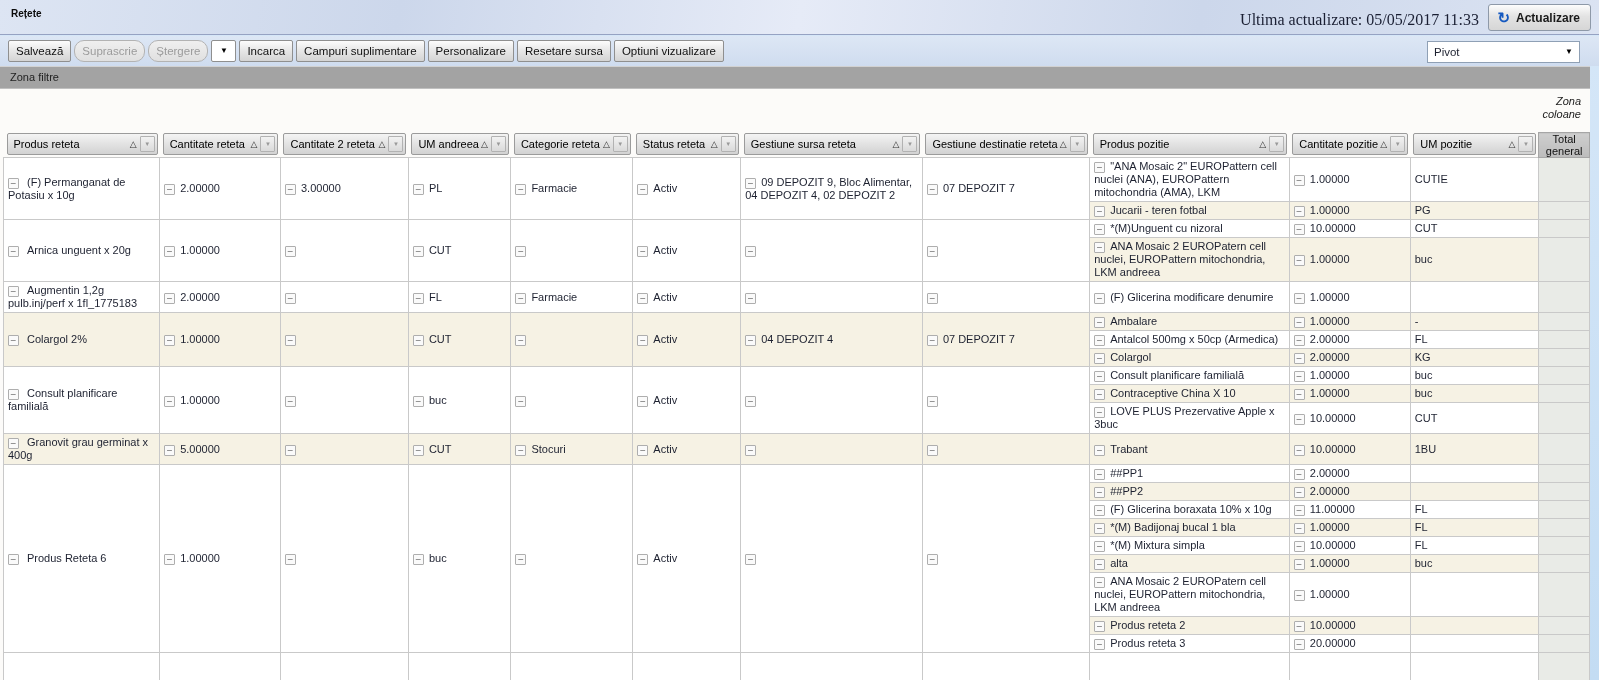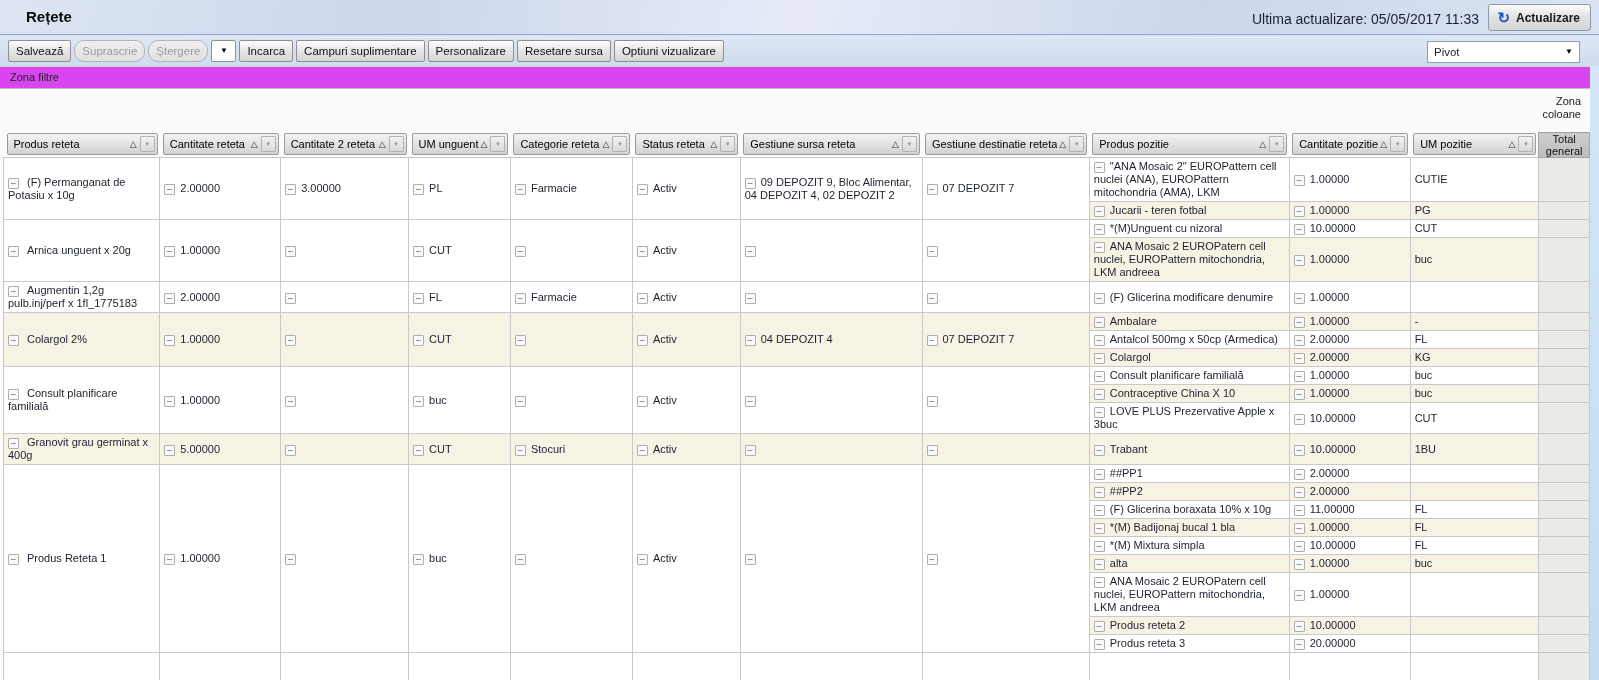--- a/index.html
+++ b/index.html
@@ -4,22 +4,22 @@
 <style>
   * { margin:0; padding:0; box-sizing:border-box; }
   html,body { width:1599px; height:680px; overflow:hidden;
     font-family:"Liberation Sans", sans-serif; font-size:11px; color:#1d2130;
     background:linear-gradient(to bottom,#d6e7f8,#c3dcf3); }
 
   
   .titlebar { position:absolute; left:0; top:0; width:1599px; height:35px;
     background:linear-gradient(100deg,#dde5f3 0%,#ccd7eb 25%,#e6ebf7 50%,#ccd7eb 75%,#dbe3f2 100%);
     border-bottom:1px solid #96a2c2; }
-  .title { position:absolute; left:26px; top:8px; font-size:15px; font-weight:bold; color:#0a0a0a; }
-  .lastupd { position:absolute; right:120px; top:11px; font-size:14px; color:#1a1f33; }
+  .title { position:absolute; left:11px; top:8px; font-size:10px; font-weight:bold; color:#0a0a0a; }
+  .lastupd { position:absolute; right:120px; top:11px; font-size:16px; color:#1a1f33;font-family:Liberation Serif, serif; }
   .btn-refresh { position:absolute; right:8px; top:4px; height:27px; padding:0 10px 0 8px;
     background:linear-gradient(to bottom,#fdfdfd,#e3e3e3 45%,#d6d6d6);
     border:1px solid #8e99a8; border-radius:3px; display:flex; align-items:center; gap:6px;
     font-weight:bold; font-size:12px; color:#1a1a1a; cursor:pointer; }
   .refresh-glyph { color:#1559c0; font-size:15px; font-weight:bold; line-height:14px; }
 
   
   .toolbar { position:absolute; left:0; top:36px; width:1599px; height:30px;
     background:linear-gradient(to bottom,#dde7f5,#cfdcef); padding:4px 0 0 8px; }
   .tbtn { display:inline-block; height:22px; line-height:20px; padding:0 7px; margin-right:3px;
@@ -28,26 +28,26 @@
     vertical-align:top; cursor:pointer;text-align:center; }
   .tbtn.disabled { color:#9b9b9b; background:linear-gradient(to bottom,#efefef,#e0e0e0);
     border-color:#b3b3b3; cursor:default;border-radius:10px; }
   .tbtn.arrow { width:25px; text-align:center; background:#fff; font-size:8px; color:#000; padding:0; }
   .select { position:absolute; right:19px; top:5px; width:153px; height:22px; background:#fff;
     border:1px solid #8fa0b5; font-size:11.5px; line-height:20px; padding-left:6px; cursor:pointer; }
   .select .sel-arrow { position:absolute; right:6px; top:0; font-size:8px; color:#000; }
 
   
   .zona-filtre { position:absolute; left:0; top:66px; width:1590px; height:23px;
-    background:#d946ef; border-top:1px solid #d2d2d2; border-bottom:1px solid #c0c0c0;
+    background:#a3a3a3; border-top:1px solid #d2d2d2; border-bottom:1px solid #c0c0c0;
     line-height:21px; padding-left:10px; color:#222; }
   .zona-date { position:absolute; left:0; top:89px; width:1590px; height:591px; background:#fcfbf9; }
   .zona-date-label { position:absolute; left:10px; top:14px; color:#222;margin-top:38px; }
   .zona-coloane-label { position:absolute; right:9px; top:6px; width:50px; text-align:right;
-    color:#222; line-height:13px; }
+    color:#222; line-height:13px;font-style:italic; }
 
   
   table { border-collapse:collapse; table-layout:fixed; position:absolute; left:3px; top:43px; }
   th, td { border:1px solid #c9c9c9; padding:2px 4px; line-height:13px; text-align:left;
     vertical-align:middle; overflow:hidden; font-weight:normal; }
   th { border:none; padding:0; height:23px; background:#fcfbf9;margin-top:20px; }
   .fieldbtn { height:22px; margin:0 2px 1px 3px; display:flex; align-items:center;
     background:linear-gradient(to bottom,#f4f4f4,#e4e4e4 45%,#d2d2d2);
     border:1px solid #9b9b9b; border-radius:2px; padding:0 2px 0 6px; cursor:pointer; }
   .fieldbtn .lbl { flex:1 1 auto; white-space:nowrap; overflow:hidden; color:#000; }
@@ -126,21 +126,21 @@
           </th>
           <th>
             <div class="fieldbtn">
               <span class="lbl">Cantitate 2 reteta</span>
               <span class="sortglyph">△</span>
               <span class="fbtn">▼</span>
             </div>
           </th>
           <th>
             <div class="fieldbtn">
-              <span class="lbl">UM unguent</span>
+              <span class="lbl">UM andreea</span>
               <span class="sortglyph">△</span>
               <span class="fbtn">▼</span>
             </div>
           </th>
           <th>
             <div class="fieldbtn">
               <span class="lbl">Categorie reteta</span>
               <span class="sortglyph">△</span>
               <span class="fbtn">▼</span>
             </div>
@@ -305,21 +305,21 @@
           <td class=" alt" rowspan="1"><span class="ci">−</span><span class="val">Stocuri</span></td>
           <td class=" alt" rowspan="1"><span class="ci">−</span><span class="val">Activ</span></td>
           <td class=" alt" rowspan="1"><span class="ci">−</span></td>
           <td class=" alt" rowspan="1"><span class="ci">−</span></td>
           <td class=" alt"><span class="ci">−</span><span class="val">Trabant</span></td>
           <td class="num alt"><span class="ci">−</span><span class="val">10.00000</span></td>
           <td class=" alt"><span class="val">1BU</span></td>
           <td class="tot"></td>
         </tr>
         <tr>
-          <td class="gprod" rowspan="9"><span class="ci">−</span><span class="val">Produs Reteta 1</span></td>
+          <td class="gprod" rowspan="9"><span class="ci">−</span><span class="val">Produs Reteta 6</span></td>
           <td class="num" rowspan="9"><span class="ci">−</span><span class="val">1.00000</span></td>
           <td class="num" rowspan="9"><span class="ci">−</span></td>
           <td rowspan="9"><span class="ci">−</span><span class="val">buc</span></td>
           <td rowspan="9"><span class="ci">−</span></td>
           <td rowspan="9"><span class="ci">−</span><span class="val">Activ</span></td>
           <td rowspan="9"><span class="ci">−</span></td>
           <td rowspan="9"><span class="ci">−</span></td>
           <td><span class="ci">−</span><span class="val">##PP1</span></td>
           <td class="num"><span class="ci">−</span><span class="val">2.00000</span></td>
           <td></td>

